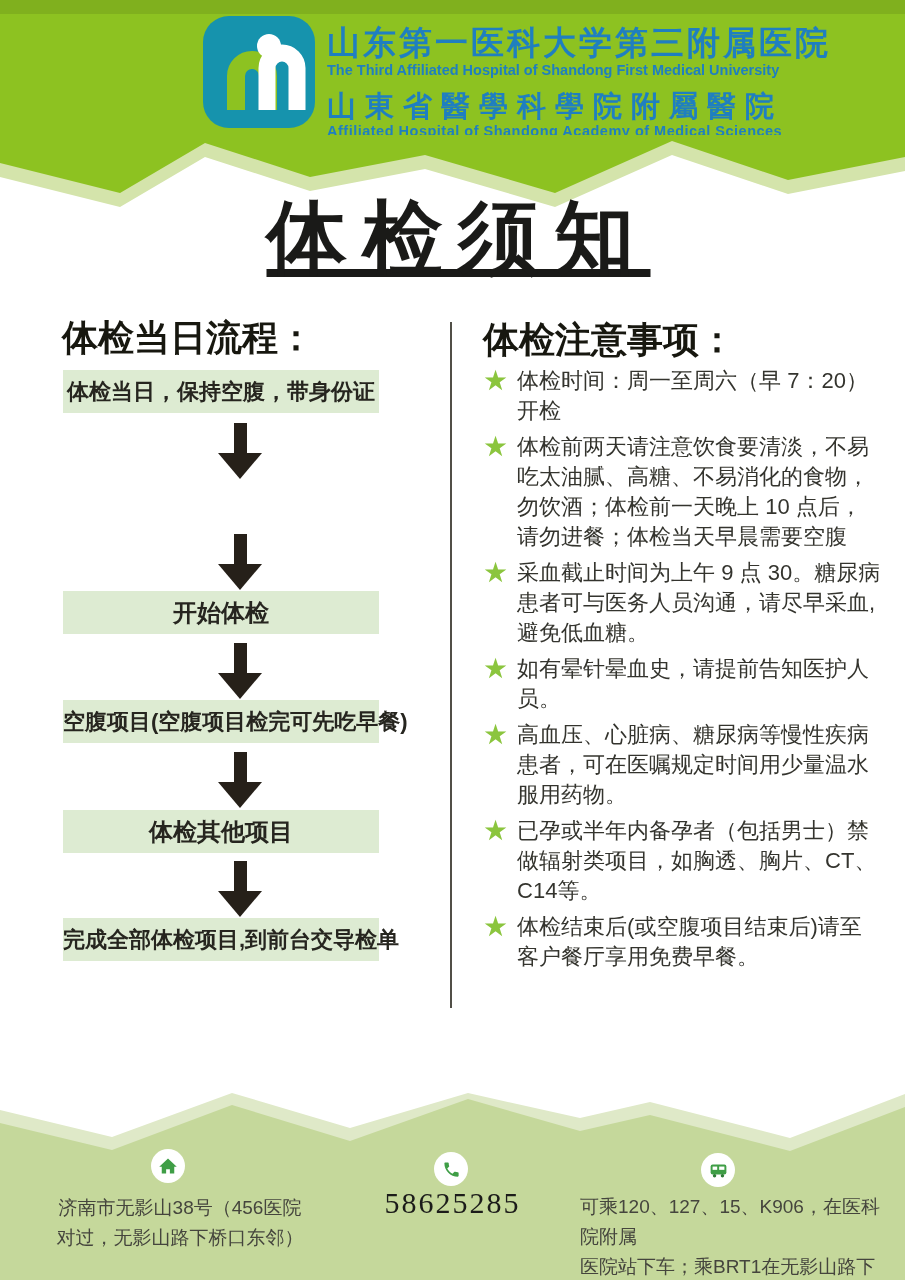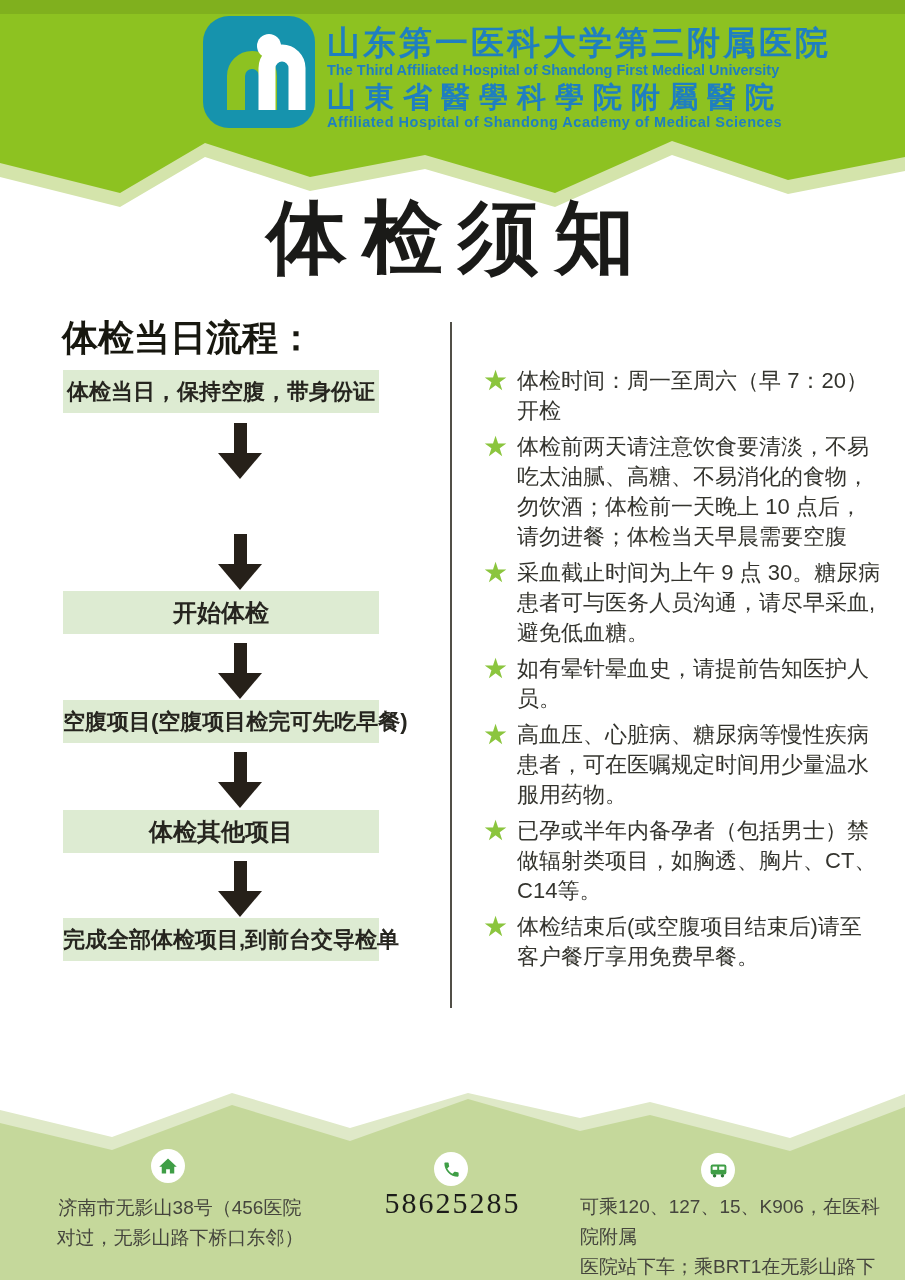--- a/index.html
+++ b/index.html
@@ -9,26 +9,26 @@
     overflow:hidden;margin:0 auto;
   }
   
   .header{position:absolute;top:0;left:0;width:905px;height:135px;background:#8dc221;}
   .header-topstrip{position:absolute;top:0;left:0;width:100%;height:14px;background:rgba(0,0,0,.09);}
   .header-zigzag{position:absolute;top:135px;left:0;width:905px;height:75px;display:block;}
   .logo{position:absolute;left:203px;top:16px;width:112px;height:112px;}
   .name-block{position:absolute;left:327px;top:24px;color:#1f7fc0;}
   .name-cn1{font-size:33px;font-weight:bold;letter-spacing:3px;line-height:38px;white-space:nowrap;}
   .name-en1{font-size:14.5px;font-weight:bold;line-height:17px;white-space:nowrap;}
-  .name-cn2{font-size:29px;font-weight:bold;letter-spacing:9px;line-height:33px;margin-top:2px;white-space:nowrap;}
+  .name-cn2{font-size:29px;font-weight:bold;letter-spacing:9px;line-height:33px;margin-top:11px;white-space:nowrap;}
   .name-en2{font-size:14.5px;font-weight:bold;letter-spacing:.5px;line-height:16px;white-space:nowrap;}
   
   .page-title{
     position:absolute;top:185px;left:0;width:100%;text-align:center;
-    font-size:80px;font-weight:bold;color:#1a1a18;letter-spacing:16px;padding-left:12px;box-sizing:border-box;
+    font-size:80px;font-weight:bold;color:#1a1a18;letter-spacing:16px;padding-left:12px;box-sizing:border-box;text-decoration:underline;
   }
   
   .col-heading{position:absolute;font-size:36px;font-weight:bold;color:#17170f;white-space:nowrap;}
   .flow-heading{left:62px;top:314px;}
   .notes-heading{left:483px;top:316px;}
   .divider{position:absolute;left:450px;top:322px;width:2px;height:686px;background:#514f47;}
   
   .flow-box{
     position:absolute;left:63px;width:316px;height:43px;background:#ddebd2;
     text-align:center;line-height:43px;font-size:24px;font-weight:bold;color:#26251f;white-space:nowrap;
@@ -109,20 +109,21 @@
     </div>
   <div class="flow-box" style="top:810px">体检其他项目</div>
   <div class="arrow" style="top:861px">
       <div class="stem"></div>
       <div class="head"></div>
     </div>
   <div class="flow-box long" style="top:918px">完成全部体检项目,到前台交导检单</div>
 
   <div class="divider"></div>
 
+  <div class="col-heading notes-heading">体检注意事项：</div>
   <div class="notes-list">
     <div class="note-item">
       <span class="star">★</span>
       <span class="note-text">体检时间：周一至周六（早 7：20）开检</span>
     </div>
     <div class="note-item">
       <span class="star">★</span>
       <span class="note-text">体检前两天请注意饮食要清淡，不易吃太油腻、高糖、不易消化的食物，勿饮酒；体检前一天晚上 10 点后，请勿进餐；体检当天早晨需要空腹</span>
     </div>
     <div class="note-item">

